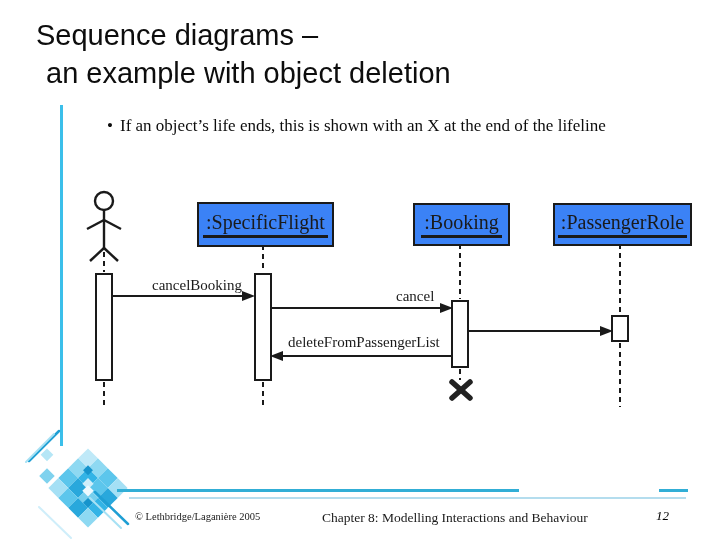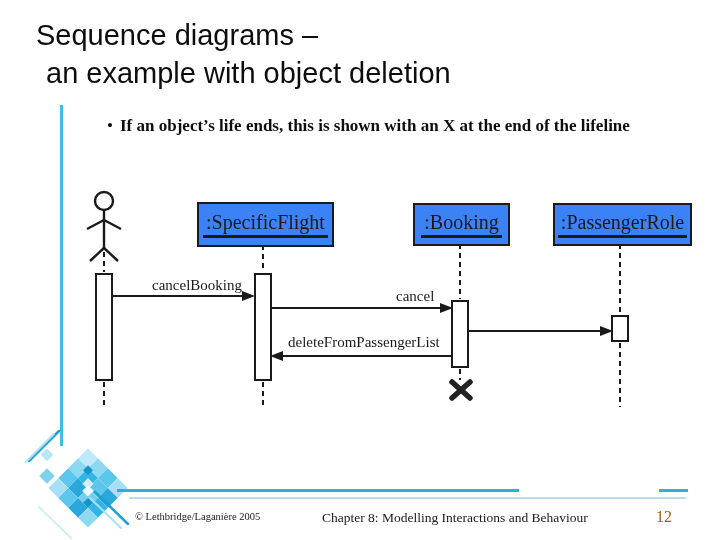--- a/index.html
+++ b/index.html
@@ -17,21 +17,21 @@
 
   
   .accent-vline { position:absolute; left:60px; top:105px; width:3px; height:341px; background:#3bbfea; }
 
   
   .bullet-row {
     position:absolute; left:107px; top:114px; width:560px;
     display:flex; font-size:17px; line-height:24px; color:#0d0d0d;
   }
   .bullet-marker { width:13px; flex:none; }
-  .bullet-text { flex:1; text-align:justify; text-align-last:left;font-weight:bold; }
+  .bullet-text { flex:1; text-align:justify; text-align-last:left; }
 
   
   .diagram-svg { position:absolute; left:0; top:0; width:720px; height:540px; }
   .obj {
     position:absolute; border:2px solid #1a1a1a; background:#3b82f6;
     display:flex; align-items:center; justify-content:center;
     font-size:20px; color:#1a1a1a; white-space:nowrap;
   }
   .obj span { border-bottom:3px solid #1a1a1a; padding:0 3px 1px; }
   #obj-0 { left:197px; top:202px; width:133px; height:41px; }
@@ -47,21 +47,21 @@
   .rule-thick-left  { position:absolute; left:117px; top:489px; width:402px; height:3px; background:#31aed6; }
   .rule-thick-right { position:absolute; left:659px; top:489px; width:29px;  height:3px; background:#31aed6; }
   .rule-thin        { position:absolute; left:129px; top:497px; width:557px; height:2px; background:#b4ddee; }
   .website {
     position:absolute; left:527px; top:483px;
     font-family:"Liberation Sans", sans-serif; font-weight:bold; font-size:13px;
     letter-spacing:0.3px; color:#2e9fc4; white-space:nowrap;
   }
   .copyright { position:absolute; left:135px; top:511px; font-size:10.5px; color:#1a1a1a; white-space:nowrap; }
   .chapter   { position:absolute; left:322px; top:510px; font-size:13.5px; color:#1a1a1a; white-space:nowrap; }
-  .pagenum   { position:absolute; left:656px; top:508px; font-size:16px; color:#a16207; }
+  .pagenum   { position:absolute; left:656px; top:508px; font-size:13px; color:#000000;font-style:italic; }
 
   .corner-decor { position:absolute; left:0; top:418px; width:150px; height:122px; }
 </style>
 </head>
 <body>
 
 <div class="slide">
 
   <div class="title">
     <div class="l1">Sequence diagrams –</div>

